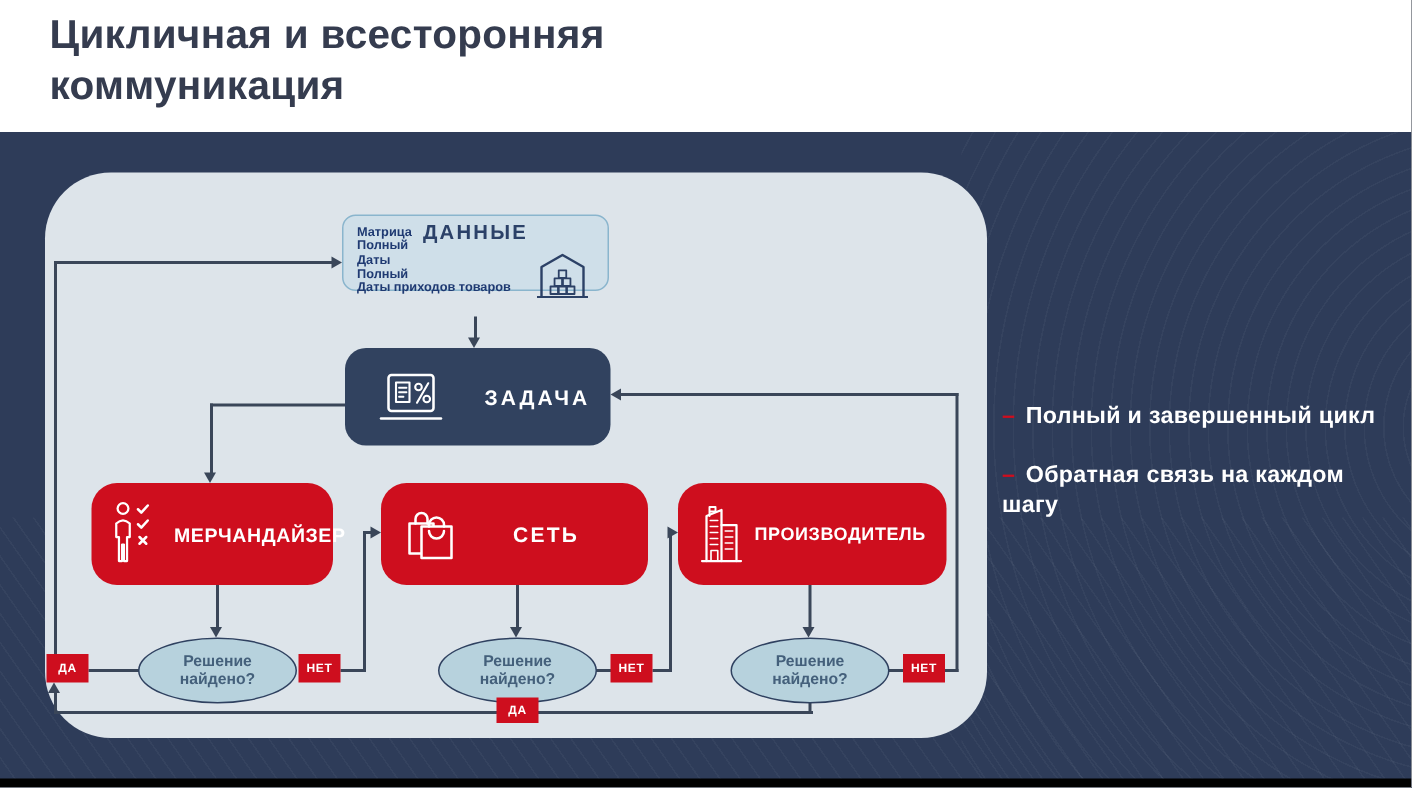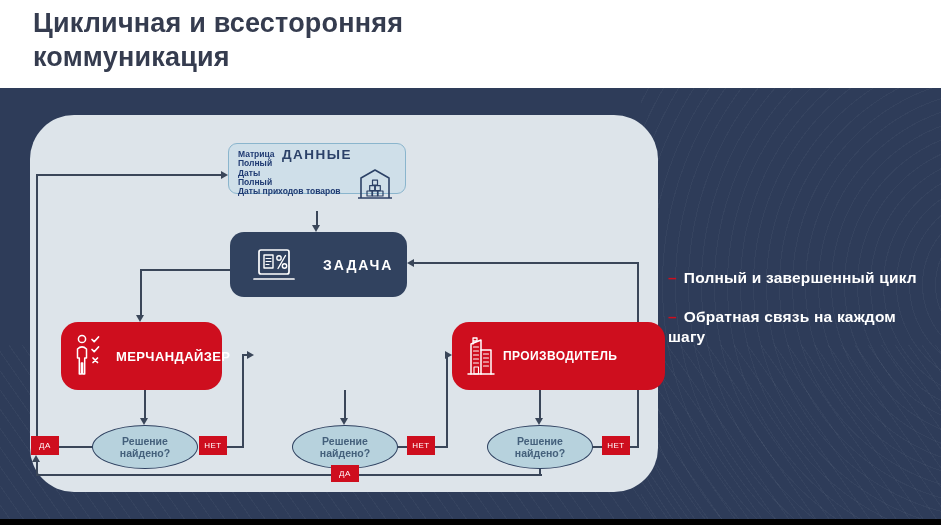--- a/index.html
+++ b/index.html
@@ -47,35 +47,35 @@
   .task-label{margin-left:26px;font-size:14px;font-weight:800;letter-spacing:2px;color:#ffffff;}
   .node-red{
     position:absolute;top:322px;height:68px;background:#ce0e1e;border-radius:17px;
     display:flex;align-items:center;color:#fff;
   }
   .node-red .actor-label{font-weight:800;letter-spacing:.4px;}
   .actor-merch{left:31px;width:161px;margin-left:30px;}
   .actor-merch .actor-label{font-size:13px;margin-left:9px;}
   .actor-set{left:254px;width:178px;}
   .actor-set .actor-label{font-size:14px;margin-left:34px;letter-spacing:1.5px;}
-  .actor-prod{left:452px;width:213px;}
+  .actor-prod{left:452px;width:179px;}
   .actor-prod .actor-label{font-size:12px;margin-left:5px;}
   .actor-icon{margin-left:12px;flex:none;}
   .ellipse{
     position:absolute;top:425px;width:106px;height:44px;box-sizing:border-box;
     background:#b7d2dd;border:1.5px solid #2f4160;border-radius:50%;
     display:flex;align-items:center;justify-content:center;text-align:center;
     font-size:10.5px;font-weight:600;color:#44607b;line-height:12px;
   }
   .ellipse span{width:72px;}
   .el-left{left:92px;} .el-mid{left:292px;} .el-right{left:487px;}
   .tag{
     position:absolute;width:28px;height:19px;background:#ce0e1e;
     display:flex;align-items:center;justify-content:center;
-    font-size:8px;font-weight:400;color:#fff;letter-spacing:.5px;
+    font-size:8px;font-weight:700;color:#fff;letter-spacing:.5px;
   }
   .tag-da-left{left:31px;top:436px;}
   .tag-net-left{left:199px;top:436px;}
   .tag-net-mid{left:407px;top:436px;}
   .tag-net-right{left:602px;top:436px;}
   .tag-da-bottom{left:331px;top:465px;height:17px;}
   
   .ln{position:absolute;background:#3a4659;}
   .ah{position:absolute;width:0;height:0;border-style:solid;}
   .ah-right{border-width:4.5px 0 4.5px 7px;border-color:transparent transparent transparent #3a4659;}
@@ -192,20 +192,32 @@
         <g stroke-width="1.7">
           <path d="M19 6.5 l2.2 2.2 L25.5 4"></path>
           <path d="M19 16.5 l2.2 2.2 L25.5 14"></path>
           <path d="M20 25 l4.5 4.5 M24.5 25 L20 29.5"></path>
         </g>
       </svg>
     </div>
     <div class="actor-label">МЕРЧАНДАЙЗЕР</div>
   </div>
 
+  <div class="node-red actor-set">
+    <div class="actor-icon">
+      <svg width="42" height="42" viewBox="0 0 42 42" fill="none" stroke="#ffffff" stroke-width="1.7" stroke-linejoin="round" stroke-linecap="round">
+        <path d="M7 14 H23 V34 H7 Z"></path>
+        <path d="M11 14 V11 a4 4 0 0 1 8 0 V14"></path>
+        <path d="M15 16 H35 V37 H15 Z" fill="#ce0e1e"></path>
+        <path d="M20 16 V15 a5 5 0 0 1 10 0 V16"></path>
+        <path d="M20 19 a5 5 0 0 0 10 0"></path>
+      </svg>
+    </div>
+    <div class="actor-label">СЕТЬ</div>
+  </div>
 
   <div class="node-red actor-prod">
     <div class="actor-icon">
       <svg width="34" height="44" viewBox="0 0 34 44" fill="none" stroke="#ffffff" stroke-width="1.5" stroke-linejoin="round" stroke-linecap="round">
         <path d="M7 40 V10 L17 6 V40"></path>
         <path d="M17 16 H27 V40"></path>
         <path d="M4 40 H30"></path>
         <path d="M9 4 V10 M9 4 h4 v3 h-4" stroke-width="1.3"></path>
         <g stroke-width="1.1">
           <path d="M9.5 13 H14.5 M9.5 17 H14.5 M9.5 21 H14.5 M9.5 25 H14.5 M9.5 29 H14.5"></path>

